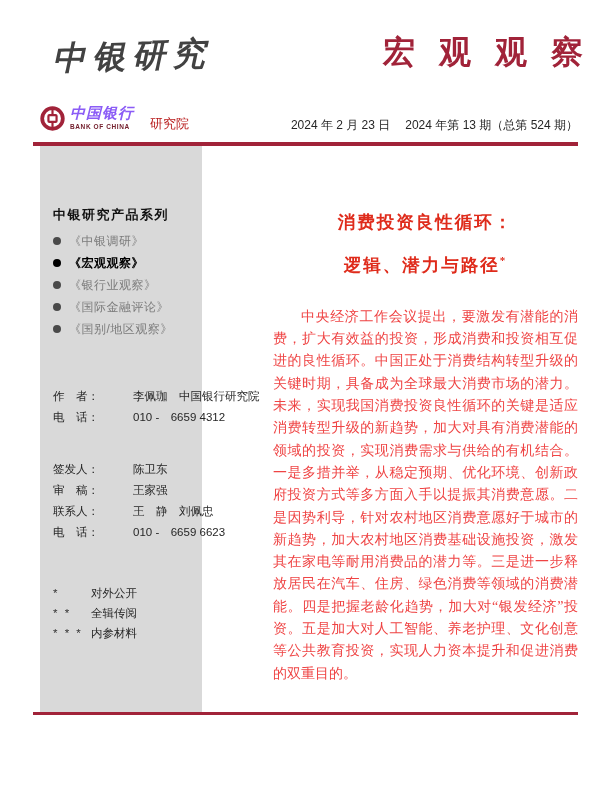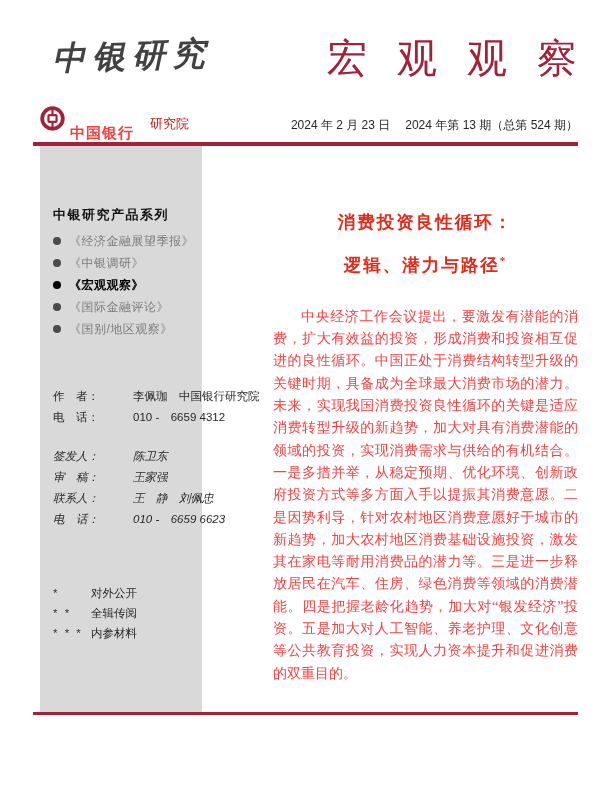--- a/index.html
+++ b/index.html
@@ -9,33 +9,33 @@
   }
 
   
   .calligraphy {
     position:absolute; left:52px; top:34px;
     font-family:"DejaVu Serif", serif; font-style:italic; font-weight:bold;
     font-size:33px; letter-spacing:7px; color:#424242; transform:rotate(-2deg);
   }
   .masthead {
     position:absolute; top:31px; right:5px;
-    font-family:"DejaVu Serif", serif; font-weight:normal;
-    font-size:40px; letter-spacing:0.75em; color:var(--crimson,#A12339);
+    font-family:"DejaVu Serif", serif; font-weight:bold;
+    font-size:32px; letter-spacing:0.75em; color:var(--crimson,#A12339);
     white-space:nowrap;
   }
 
   
   .logo-row { position:absolute; left:40px; right:34px; top:104px; height:38px; }
   .boc-logo { position:absolute; left:0; top:2px; display:flex; align-items:flex-start; }
   .boc-emblem { width:25px; height:25px; }
   .boc-names { margin-left:5px; }
   .boc-cn {
-    font-family:"DejaVu Serif", serif; font-weight:bold; 
-    font-size:15px; line-height:15px; letter-spacing:1px; color:#ef4444;margin-top:20px;
+    font-family:"DejaVu Serif", serif; font-weight:bold; font-style:italic;
+    font-size:15px; line-height:15px; letter-spacing:1px; color:#8b5cf6;
   }
   .boc-en { font-size:6.5px; font-weight:bold; letter-spacing:0.6px; color:#74202e; margin-top:2px; }
   .institute { margin-left:16px; font-size:13px; color:#b91c1c; padding-top:9px; }
   .issue-info { position:absolute; right:0; top:13px; font-size:12px; color:#262626; display:flex; gap:15px; white-space:nowrap; }
 
   
   .rule { position:absolute; left:33px; width:545px; background:var(--crimson,#A12339); }
   .rule-top { top:142px; height:4px; }
   .rule-bottom { top:712px; height:3px; }
 
@@ -46,21 +46,21 @@
   }
   .series-title { position:absolute; left:13px; top:60px; font-size:13px; font-weight:bold; color:#111; letter-spacing:1.5px; }
   .series-list { position:absolute; left:13px; top:84px; margin:0; padding:0; list-style:none; }
   .series-item { display:flex; align-items:center; height:22px; font-size:12px; color:#7b7b7b; letter-spacing:0.5px; }
   .series-item .bullet { width:8px; height:8px; border-radius:50%; background:#4a4a4a; margin-right:8px; flex:none; }
   .series-item.active { color:#000; font-weight:bold; }
   .series-item.active .bullet { background:#000; }
 
   .info-block { position:absolute; left:13px; right:6px; }
   .author-block { top:240px; }
-  .signoff-block { top:300px;font-style:italic; }
+  .signoff-block { top:313px; }
   .info-row { display:flex; line-height:21px; font-size:11.5px; color:#262626; white-space:nowrap;gap:32px; }
   .info-row .lab { flex:none; }
   .info-row .val { margin-left:2px; }
 
   .legend { position:absolute; left:13px; top:437px; }
   .legend-row { display:flex; line-height:20px; font-size:11.5px; color:#262626; }
   .legend-row .mark { width:38px; letter-spacing:2px; color:#333; }
 
   
   .main { position:absolute; left:239px; top:146px; width:339px; height:566px; box-sizing:border-box; padding-left:34px; }
@@ -104,29 +104,29 @@
     </div>
   </div>
 
   <div class="rule rule-top"></div>
 
   <div class="sidebar">
     <div class="series-title">中银研究产品系列</div>
     <ul class="series-list">
         <li class="series-item">
           <span class="bullet"></span>
-          <span>《经济金融展望季报》</span>
-        </li>
-        <li class="series-item">
-          <span class="bullet"></span>
           <span>《中银调研》</span>
         </li>
         <li class="series-item active">
           <span class="bullet"></span>
           <span>《宏观观察》</span>
+        </li>
+        <li class="series-item">
+          <span class="bullet"></span>
+          <span>《银行业观察》</span>
         </li>
         <li class="series-item">
           <span class="bullet"></span>
           <span>《国际金融评论》</span>
         </li>
         <li class="series-item">
           <span class="bullet"></span>
           <span>《国别/地区观察》</span>
         </li>
       </ul>

